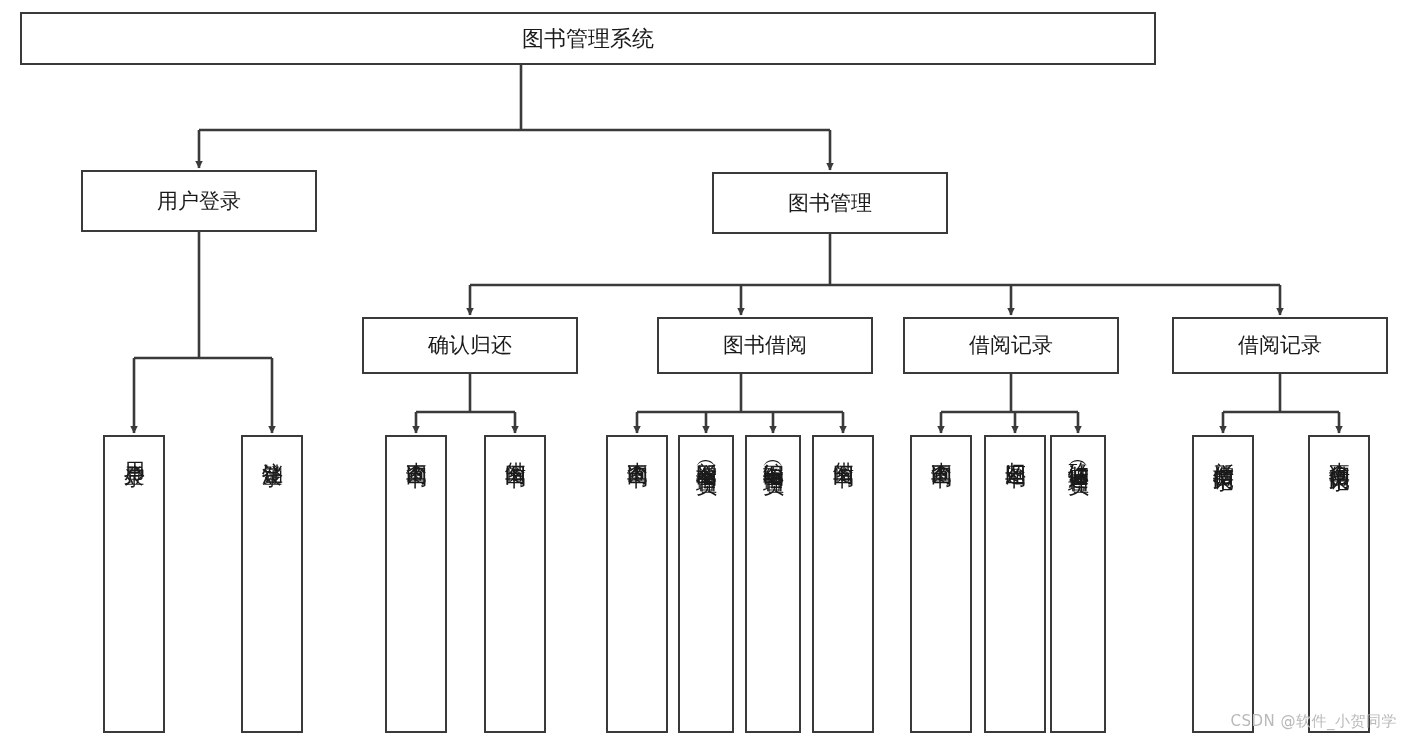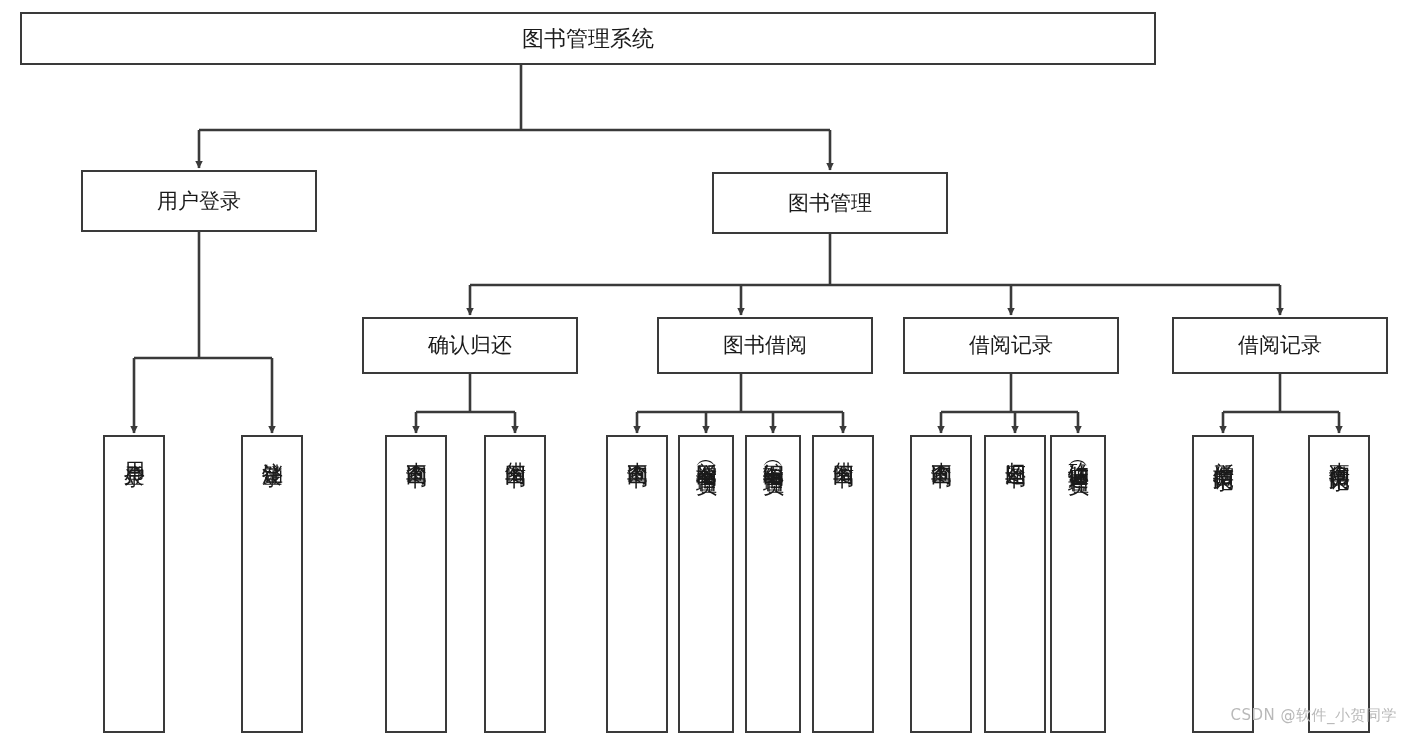--- a/index.html
+++ b/index.html
@@ -58,21 +58,21 @@
     writing-mode: vertical-rl;
     text-orientation: upright;
     font-size: 21px;
     letter-spacing: 2px;
     line-height: 1;
     white-space: nowrap;
   }
   #watermark {
     position: absolute;
     right: 8px;
-    bottom: 22px;
+    bottom: 16px;
     font-size: 15px;
     color: #b9b9b9;
     letter-spacing: 0.5px;
     z-index: 5;
     user-select: none;
   }
 </style>
 </head>
 <body>
 

